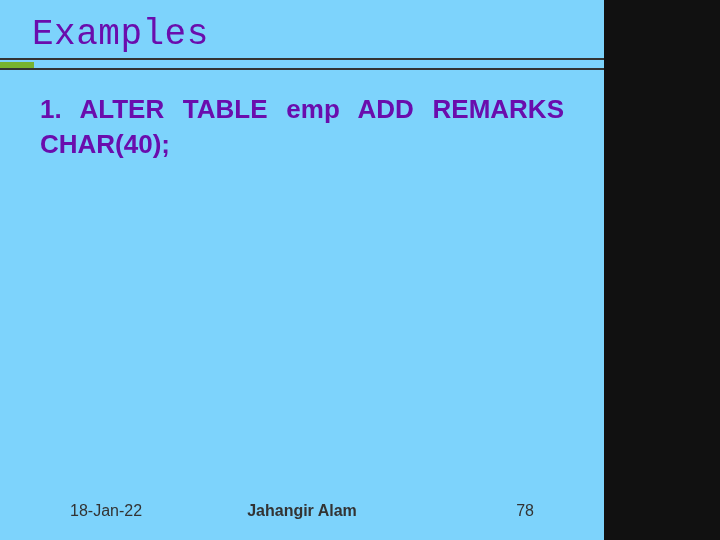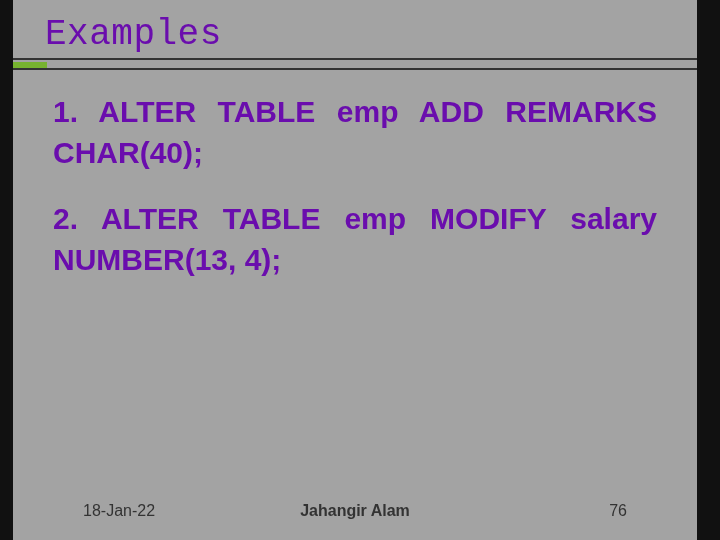--- a/index.html
+++ b/index.html
@@ -6,25 +6,24 @@
     margin: 0;
     padding: 0;
     width: 720px;
     height: 540px;
     background: #111;
     font-family: Verdana, Geneva, sans-serif;
     overflow: hidden;
   }
   .slide {
     position: relative;
-    width: 684px;
+    width: 604px;
     height: 540px;
-    background: #a3a3a3;
+    background: #7dd3fc;
     box-sizing: border-box;
-    margin-left: 13px;
   }
   .title-wrap {
     position: absolute;
     top: 14px;
     left: 32px;
     right: 32px;
   }
   .title {
     font-family: "Courier New", Courier, monospace;
     font-size: 36px;
@@ -64,21 +63,21 @@
   }
   .content {
     position: absolute;
     top: 92px;
     left: 40px;
     right: 40px;
   }
   .item {
     font-weight: bold;
     color: #6a0dad;
-    font-size: 30px;
+    font-size: 26px;
     line-height: 1.35;
     margin-bottom: 26px;
     text-align: justify;
     text-justify: inter-word;
   }
   .footer {
     position: absolute;
     left: 0;
     right: 0;
     bottom: 18px;
@@ -112,22 +111,21 @@
   </div>
 
   <div class="rule-block">
     <div class="rule-top"></div>
     <div class="rule-accent"></div>
     <div class="rule-bottom"></div>
   </div>
 
   <div class="content">
     <div class="item">1. ALTER TABLE emp ADD REMARKS CHAR(40);</div>
-    <div class="item">2. ALTER TABLE emp MODIFY salary NUMBER(13, 4);</div>
   </div>
 
   <div class="footer">
     <span class="date">18-Jan-22</span>
     <span class="author">Jahangir Alam</span>
-    <span class="page">76</span>
+    <span class="page">78</span>
   </div>
 
 </div>
 
 </body></html>

